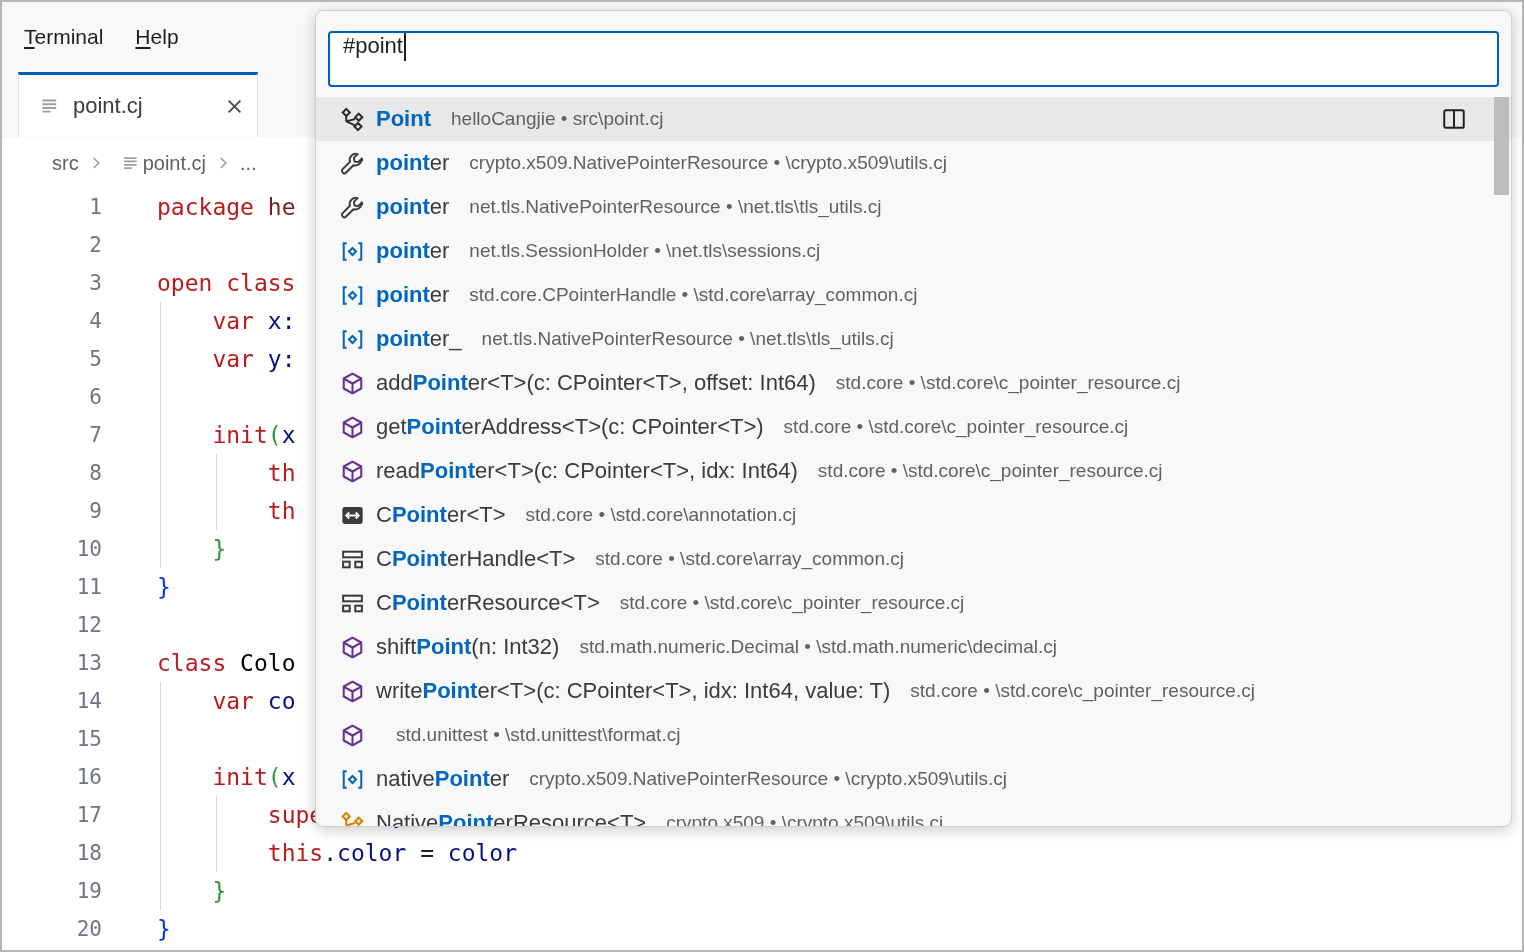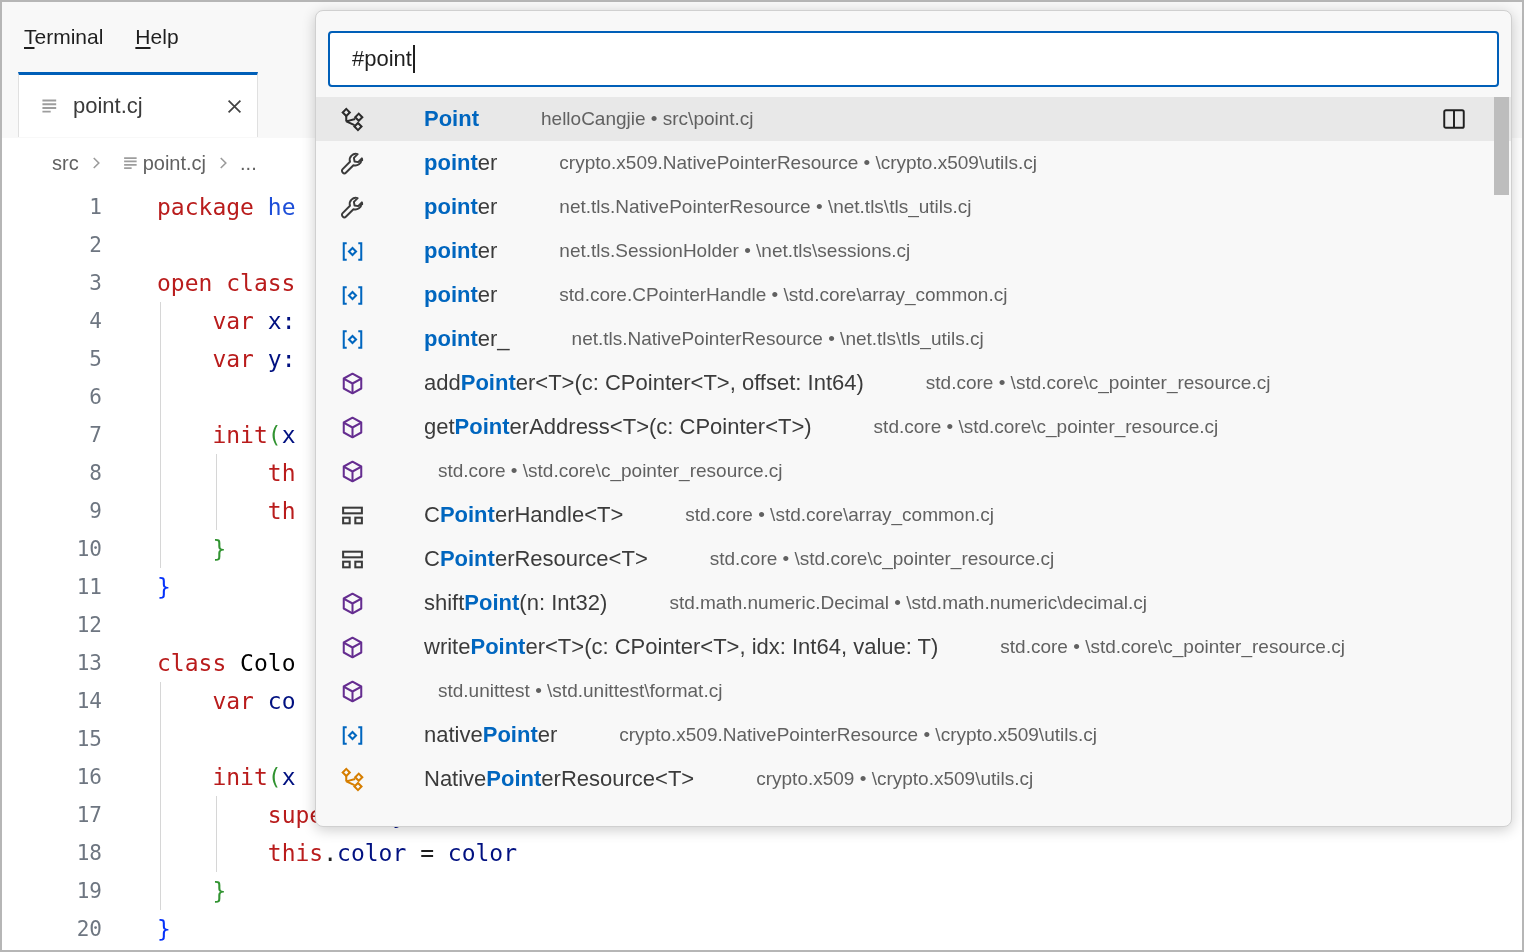--- a/index.html
+++ b/index.html
@@ -29,38 +29,38 @@
   .crumb{display:flex;align-items:center;}
   .crumb-sep{margin:0 8px;display:flex;align-items:center;}
   
   .editor{position:absolute;left:2px;top:188px;right:2px;bottom:2px;background:#ffffff;}
   .code-row{position:relative;height:38px;display:flex;align-items:center;}
   .ln{width:100px;text-align:right;font-family:"DejaVu Sans Mono", monospace;
     font-size:21px;color:#6e7681;flex:0 0 100px;}
   .code{position:relative;margin-left:55px;font-family:"DejaVu Sans Mono", monospace;
     font-size:23px;white-space:pre;color:#1f1f1f;}
   .guide{position:absolute;top:0;width:1px;height:38px;background:#d6d6d6;}
-  .tk-kw{color:#b91c1c}.tk-pkg{color:#1d4ed8}.tk-type{color:#000000}
+  .tk-kw{color:#b91c1c}.tk-pkg{color:#7f1d1d}.tk-type{color:#000000}
   .tk-var{color:#001080}.tk-def{color:#1f1f1f}.tk-brg{color:#319331}.tk-brb{color:#0431fa}
   
   .quickpick{position:absolute;left:315px;top:10px;width:1197px;height:817px;
     background:#f8f8f8;border:1px solid #d0d0d0;border-radius:8px;box-sizing:border-box;
     box-shadow:0 3px 14px rgba(0,0,0,.20);overflow:hidden;z-index:10;}
   .qp-input{position:absolute;left:12px;right:12px;top:20px;height:56px;background:#ffffff;
     border:2px solid #005fb8;border-radius:4px;box-sizing:border-box;
-    display:flex;align-items:center;padding-left:22px;font-size:22px;color:#1f1f1f;}
+    display:flex;align-items:flex-start;padding-left:13px;font-size:22px;color:#1f1f1f;}
   .caret{width:2px;height:28px;background:#1f1f1f;margin-left:1px;}
   .qp-list{position:absolute;left:0;right:0;top:86px;}
-  .qp-row{height:44px;display:flex;align-items:center;padding:0 56px 0 24px;position:relative;gap:48px;}
+  .qp-row{height:44px;display:flex;align-items:center;padding:0 56px 0 24px;position:relative;}
   .qp-row.selected{background:#e8e8e8;}
   .qp-icon{width:25px;height:25px;flex:0 0 25px;margin-right:11px;display:flex;align-items:center;}
   .qp-icon svg{width:25px;height:25px;}
   .qp-label{font-size:22px;color:#3b3b3b;white-space:pre;}
   .qp-match{color:#0066bf;font-weight:bold;}
-  .qp-detail{font-size:19px;color:#616161;margin-left:14px;white-space:pre;overflow:hidden;
+  .qp-detail{font-size:19px;color:#616161;margin-left:20px;white-space:pre;overflow:hidden;
     text-overflow:ellipsis;}
   .qp-split{position:absolute;right:44px;top:9px;width:26px;height:26px;display:flex;
     align-items:center;justify-content:center;}
   .qp-scrollbar{position:absolute;right:2px;top:86px;width:15px;height:98px;background:#bdbdbd;}
   svg{display:block;}
 </style>
 </head>
 <body>
 
 <div class="menubar" id="menubar">
@@ -340,23 +340,34 @@
 
   <div class="qp-row">
     <span class="qp-icon">
           <svg viewBox="0 0 16 16">
             <g fill="none" stroke="#652d90" stroke-width="1.3" stroke-linejoin="round">
               <path d="M8 1.7l5.6 3.1v6.4L8 14.3 2.4 11.2V4.8z"></path>
               <path d="M2.6 5L8 8l5.4-3M8 8v6.2"></path>
             </g>
           </svg>
         </span>
+    <span class="qp-label"><span>read</span><span class="qp-match">Point</span><span>er&lt;T&gt;(c: CPointer&lt;T&gt;, idx: Int64)</span></span>
     <span class="qp-detail">std.core • \std.core\c_pointer_resource.cj</span>
   </div>
 
+  <div class="qp-row">
+    <span class="qp-icon">
+          <svg viewBox="0 0 16 16">
+            <rect x="1.5" y="2.6" width="13" height="10.8" rx="1.5" fill="#3b3b3b"></rect>
+            <path d="M4 8h8M5.9 6.1L4 8l1.9 1.9M10.1 6.1L12 8l-1.9 1.9" stroke="#ffffff" stroke-width="1.2" fill="none"></path>
+          </svg>
+        </span>
+    <span class="qp-label"><span>C</span><span class="qp-match">Point</span><span>er&lt;T&gt;</span></span>
+    <span class="qp-detail">std.core • \std.core\annotation.cj</span>
+  </div>
 
   <div class="qp-row">
     <span class="qp-icon">
           <svg viewBox="0 0 16 16">
             <g fill="none" stroke="#3b3b3b" stroke-width="1.3">
               <rect x="2" y="3" width="12" height="3.6"></rect>
               <rect x="2" y="9.4" width="4.2" height="3.6"></rect>
               <rect x="9.8" y="9.4" width="4.2" height="3.6"></rect>
             </g>
           </svg>

